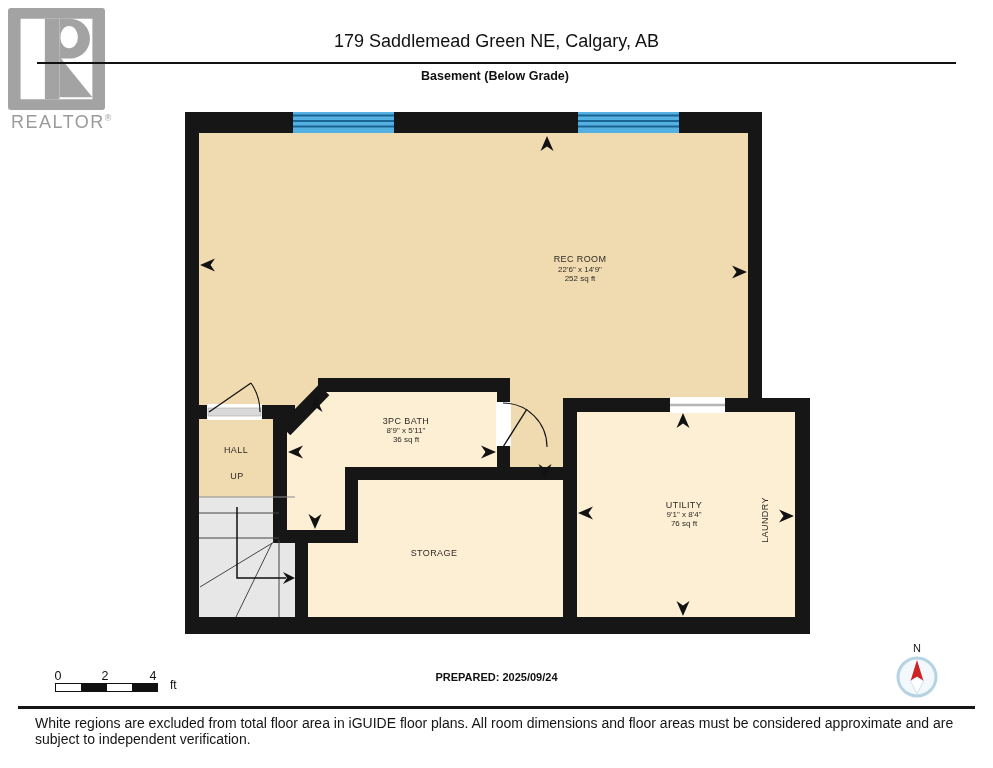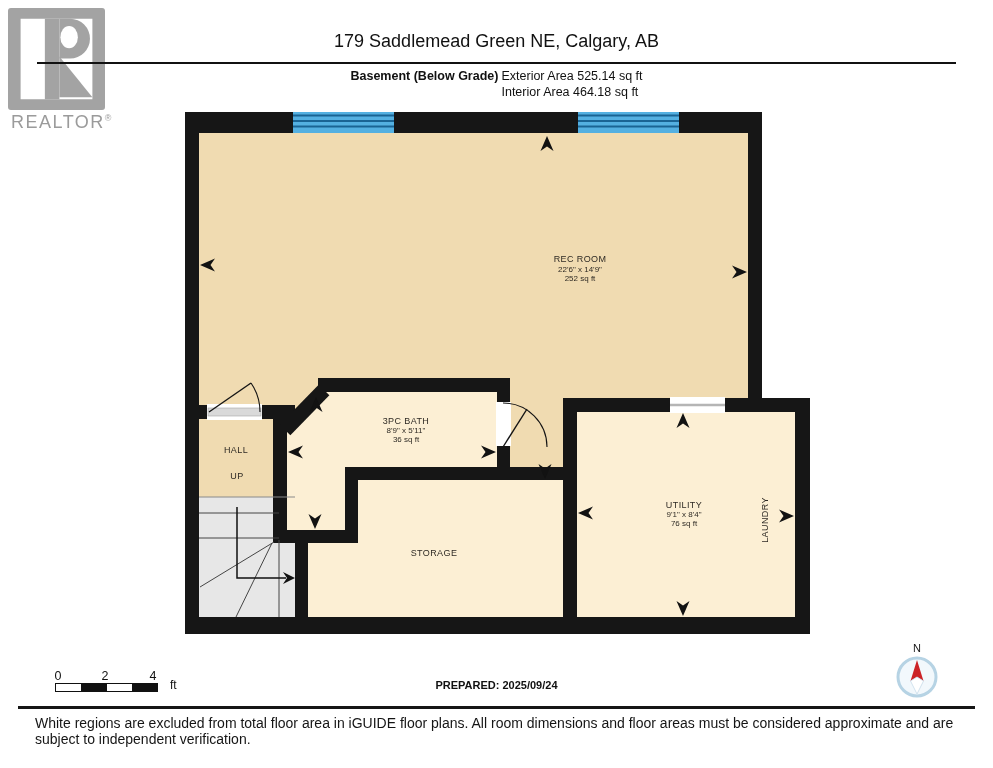--- a/index.html
+++ b/index.html
@@ -42,21 +42,21 @@
   .stairedge{stroke:#8a8a8a;stroke-width:1;}
   .dimarrow{fill:#121212;}
   .rname{font-family:"Liberation Sans",sans-serif;font-size:9px;fill:#2e2a24;text-anchor:middle;letter-spacing:.4px;}
   .rdim{font-family:"Liberation Sans",sans-serif;font-size:8px;fill:#2e2a24;text-anchor:middle;}
   
   .scale-wrap{left:55px;top:669px;width:130px;height:30px;font-size:12.5px;color:#111;z-index:3;}
   .scale-tick{position:absolute;top:0;width:12px;text-align:center;}
   .scale-bar{position:absolute;left:0;top:14px;width:101px;height:7px;border:1px solid #111;background:#fff;}
   .scale-seg{position:absolute;top:0;height:100%;background:#111;}
   .scale-unit{position:absolute;left:115px;top:9px;font-size:12px;}
-  .prepared{left:0;right:0;top:671px;text-align:center;font-size:11px;font-weight:bold;color:#111;z-index:2;margin-top:8px;}
+  .prepared{left:0;right:0;top:671px;text-align:center;font-size:11px;font-weight:bold;color:#111;z-index:2;}
   .compass{left:893px;top:641px;z-index:3;}
   .footer-rule{left:18px;top:706px;width:957px;height:3px;background:#161616;z-index:3;}
   .disclaimer{left:35px;top:715px;width:930px;font-size:14px;color:#151515;z-index:3;}
 </style>
 </head>
 <body>
 
 <div class="abs logo-box">
   <svg width="97" height="102" viewBox="0 0 100 105">
     <rect x="0" y="0" width="100" height="105" rx="3" fill="#a3a3a3"></rect>
@@ -66,24 +66,20 @@
     <ellipse cx="63" cy="30" rx="9" ry="11.5" fill="#ffffff"></ellipse>
     <polygon points="53,50 87,92 53,92" fill="#a3a3a3"></polygon>
   </svg>
   <div class="realtor-text"><span>REALTOR</span><sup>®</sup></div>
 </div>
 
 <div class="abs page-title">179 Saddlemead Green NE, Calgary, AB</div>
 <div class="abs header-rule"></div>
 <div class="abs sub-header">
   <div class="floor-label">Basement (Below Grade)</div>
-  <div class="area-col">
-    <div>Exterior Area 525.14 sq ft</div>
-    <div>Interior Area 464.18 sq ft</div>
-  </div>
 </div>
 
 <svg class="abs plan-svg" width="993" height="768" viewBox="0 0 993 768">
   <defs>
     <path id="dimarrow" d="M0,0 L6.5,15 L0,10.5 L-6.5,15 Z"></path>
   </defs>
 
   <path class="wall" d="M185,112 H762 V398 H810 V634 H185 Z"></path>
 
   <g>

